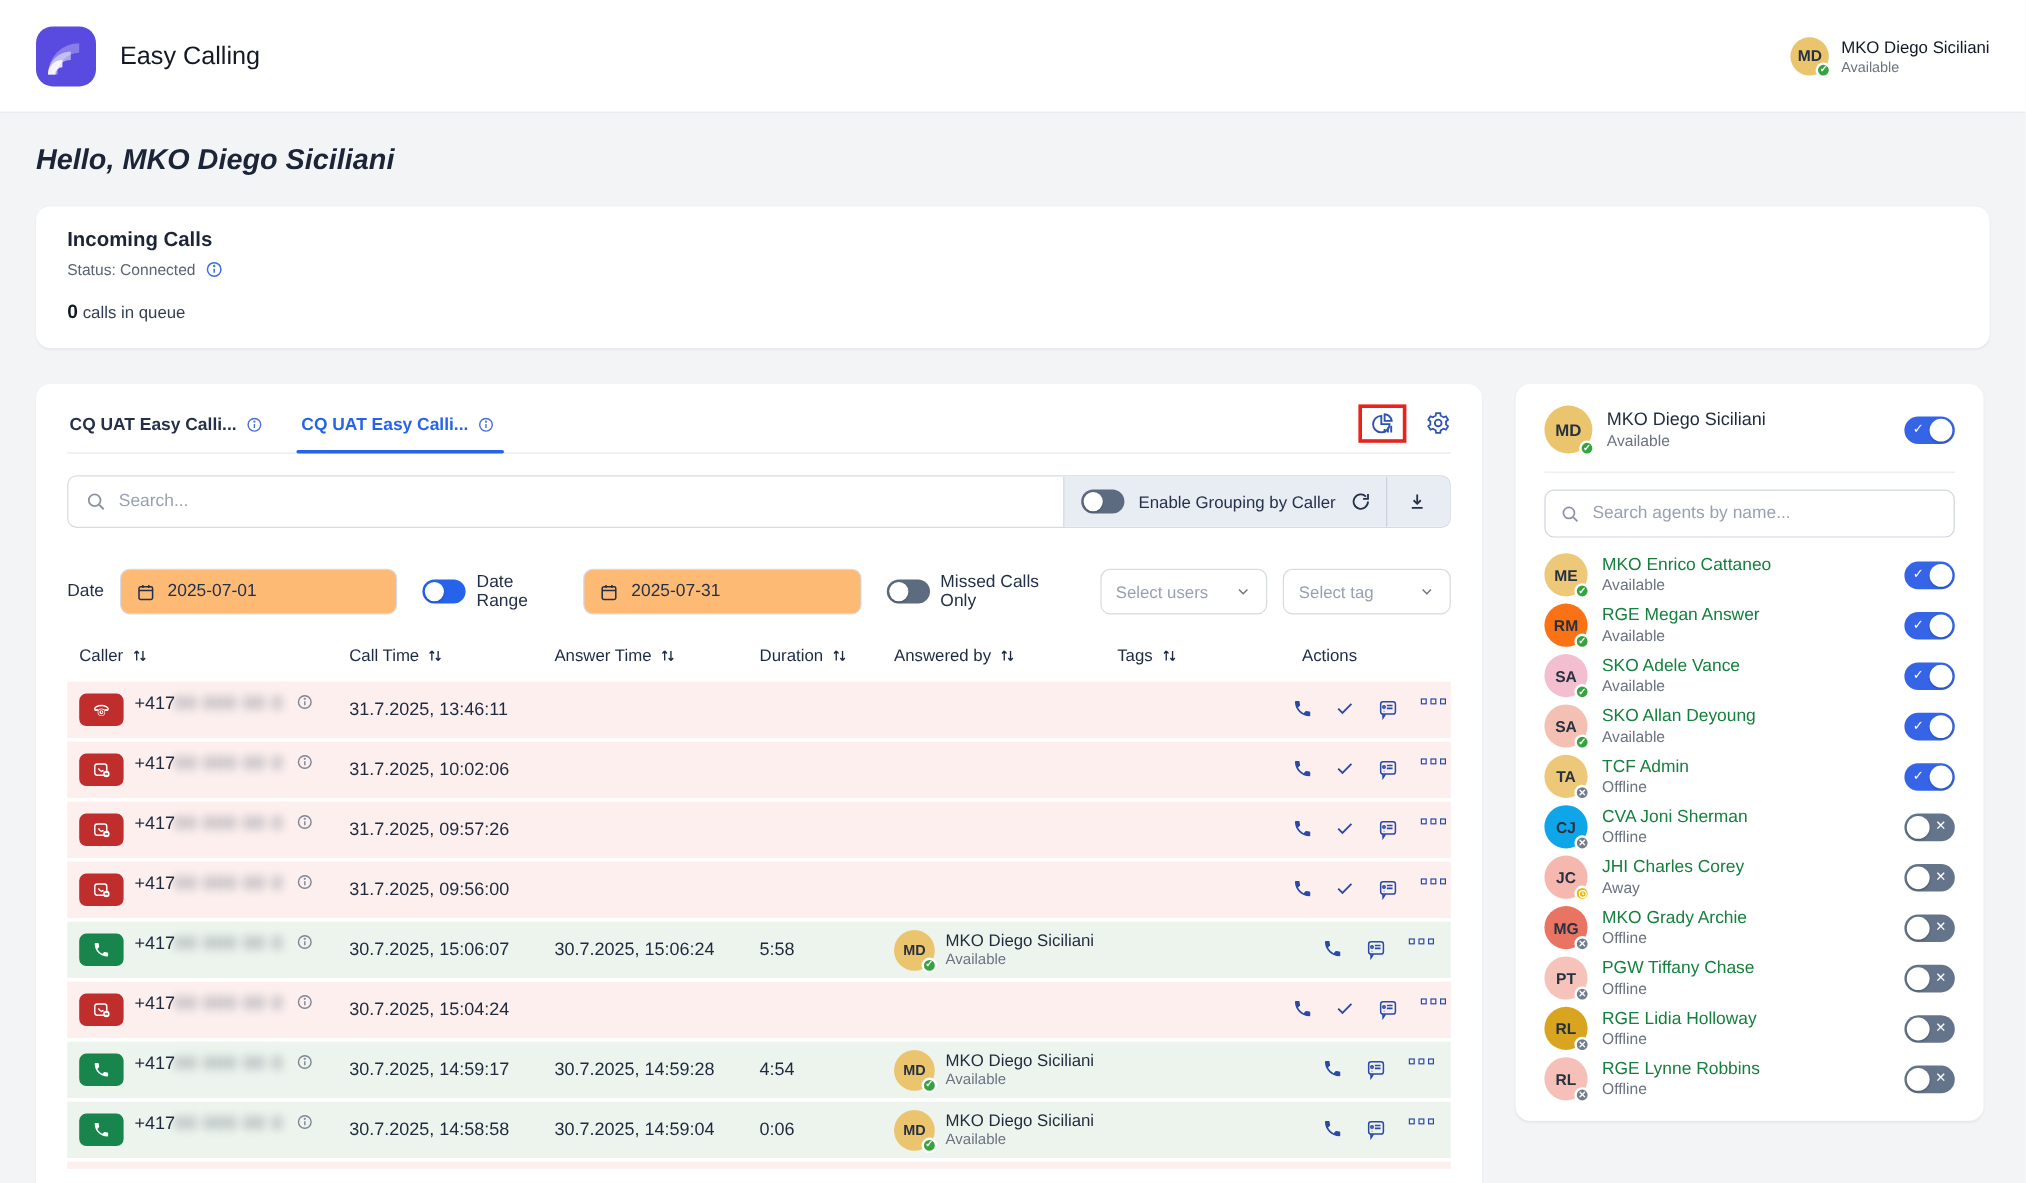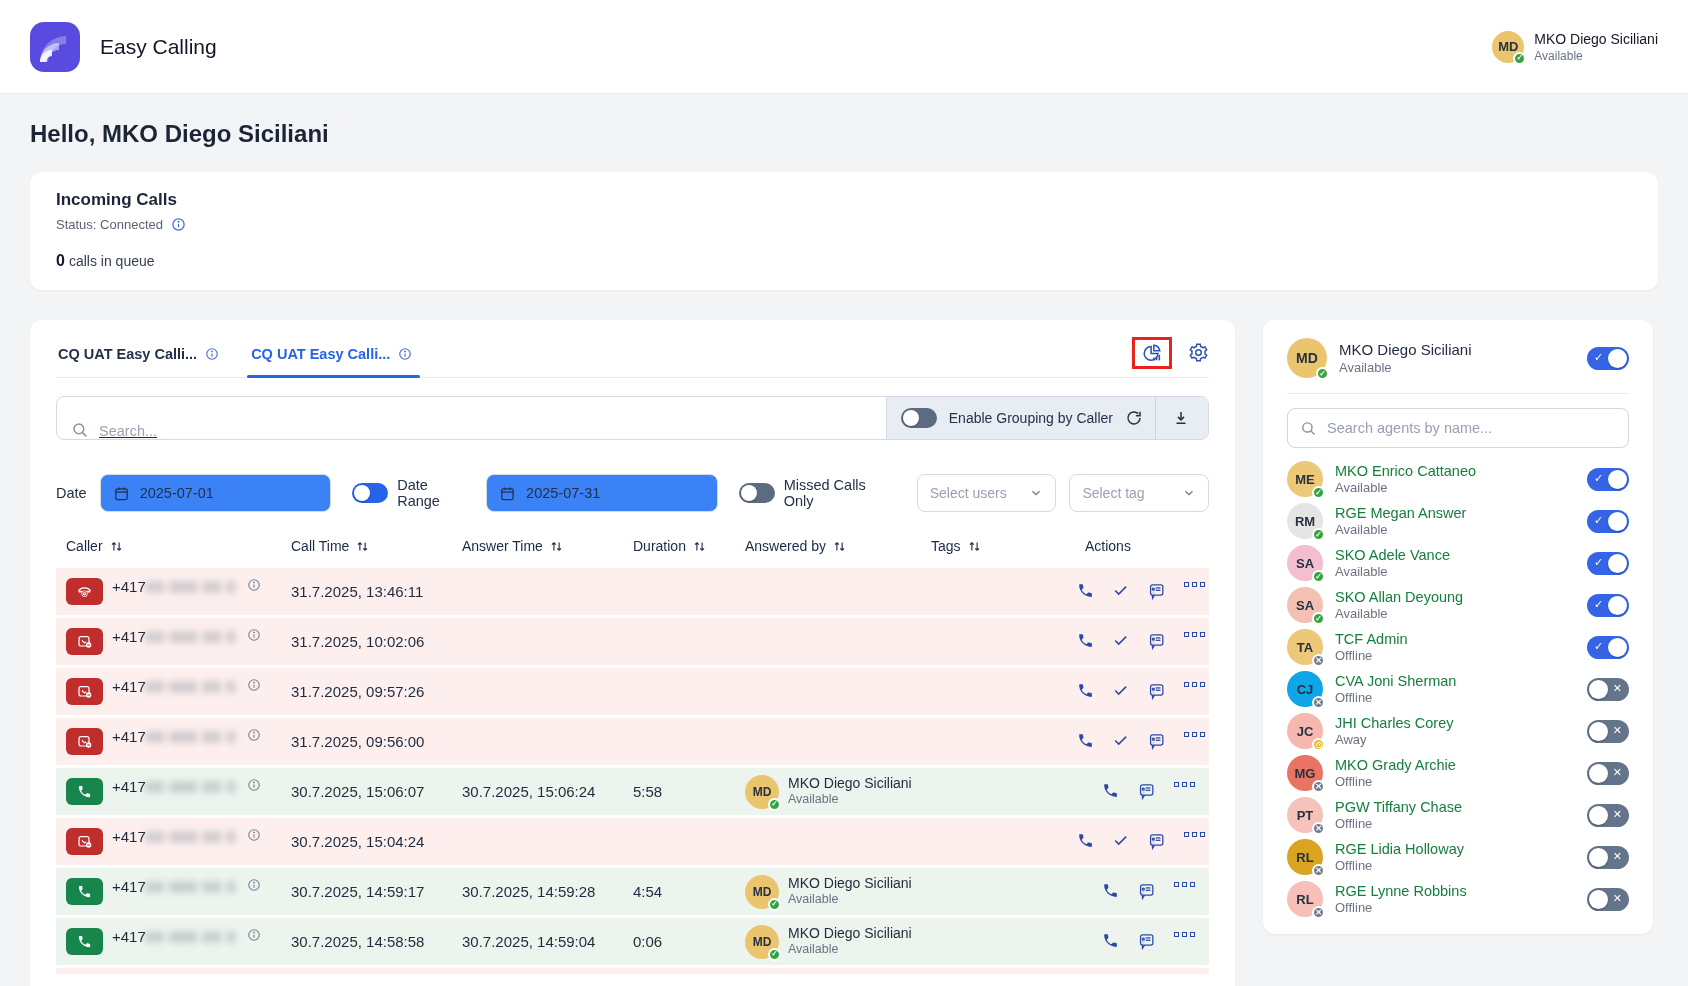--- a/index.html
+++ b/index.html
@@ -33,21 +33,21 @@
     position:absolute; right:-2px; bottom:-2px; width:13px; height:13px; border-radius:50%;
     border:2px solid #fff; display:flex; align-items:center; justify-content:center;
     font-size:8px; line-height:1; color:#fff;
   }
   .presence.available { background:#35a33f; }
   .presence.offline  { background:#717d8e; }
   .presence.away     { background:#e8b70e; }
   .user-meta .name { font-size:14px; color:#121826; }
   .user-meta .status { font-size:12px; color:#6b7280; margin-top:2px; }
   
-  .greeting { margin:26px 30px 0; font-size:24px; font-weight:700; color:#1b2537; }
+  .greeting { margin:26px 30px 0; font-size:24px; font-weight:700; color:#1b2537;font-style:italic; }
   
   .card { background:#fff; border-radius:12px; box-shadow:0 1px 2px rgba(16,24,40,.05); }
   .incoming { margin:24px 30px 0; padding:18px 26px 22px; height:118px; }
   .incoming .title { font-size:17px; font-weight:700; color:#1b2537; }
   .incoming .status-row { display:flex; align-items:center; gap:8px; margin-top:7px;
     font-size:13px; color:#5b6472; }
   .incoming .queue { margin-top:20px; font-size:14px; color:#333e52; }
   .incoming .queue b { font-size:16px; color:#121826; margin-right:4px; }
   
   .content { display:flex; align-items:flex-start; gap:28px; margin:30px 30px 0; }
@@ -58,21 +58,21 @@
     font-size:14.5px; font-weight:700; color:#243048; position:relative; cursor:pointer; }
   .tab.active { color:#2563eb; }
   .tab.active::after { content:""; position:absolute; left:-2px; right:-6px; bottom:-1px;
     height:3px; background:#2563eb; border-radius:2px; }
   .tab-icons { margin-left:auto; display:flex; align-items:center; gap:16px; padding-bottom:8px; }
   .red-box { border:3px solid #e8231b; padding:2px 6px; display:flex; align-items:center; }
   .icon-btn { color:#2d52b0; display:flex; align-items:center; cursor:pointer; }
   
   .search-row { display:flex; margin-top:18px; height:44px; border:1px solid #d6dae2;
     border-radius:8px; overflow:hidden; background:#fff; }
-  .search-box { flex:1; display:flex; align-items:flex-end; gap:10px; padding:0 14px;text-decoration:underline; }
+  .search-box { flex:1; display:flex; align-items:center; gap:10px; padding:0 14px; }
   .search-box input { border:none; outline:none; flex:1; font-size:14.5px;
     font-family:"Liberation Sans",sans-serif; color:#243048; }
   .search-box input::placeholder { color:#98a1b1; }
   .group-seg { background:#e8ecf3; display:flex; align-items:center; gap:12px; padding:0 14px;
     border-left:1px solid #d6dae2; }
   .group-seg .label { font-size:14px; color:#25304a; white-space:nowrap; }
   .vdiv { width:1px; align-self:stretch; background:#cdd3de; }
   
   .mini-toggle { width:36px; height:20px; border-radius:10px; position:relative; flex:none; cursor:pointer; }
   .mini-toggle .knob { position:absolute; top:2px; left:2px; width:16px; height:16px;
@@ -87,21 +87,21 @@
   .switch.on  .knob { left:21px; }
   .switch.on  .mark { position:absolute; left:7px; top:4px; }
   .switch.off { background:#64748b; }
   .switch.off .knob { left:2px; }
   .switch.off .mark { position:absolute; right:7px; top:4px; }
   
   .filter-row { display:flex; align-items:center; margin-top:34px; gap:13px; }
   .filter-label { font-size:14.5px; color:#243048; }
   .date-input { width:234px; height:38px; border:1px solid #d6dae2; border-radius:8px;
     display:flex; align-items:center; gap:10px; padding:0 12px; color:#243048; font-size:14.5px;
-    background:#3b82f6; }
+    background:#fdba74; }
   .select { width:141px; height:38px; border:1px solid #d6dae2; border-radius:8px; background:#fff;
     display:flex; align-items:center; justify-content:space-between; padding:0 12px;
     color:#98a1b1; font-size:14px; cursor:pointer; }
   .toggle-group { display:flex; align-items:center; gap:9px; margin-left:8px; }
   
   .thead { display:grid; grid-template-columns:225px 171px 171px 112px 186px 146px 1fr;
     margin-top:26px; padding-bottom:14px; font-size:14px; color:#1c2a45; font-weight:500; }
   .th { display:flex; align-items:center; gap:6px; padding-left:10px; }
   .th.actions { justify-content:flex-start; padding-left:18px; }
   .row { display:grid; grid-template-columns:225px 171px 171px 112px 186px 146px 1fr;
@@ -852,21 +852,21 @@
     <div>
       <div class="name">MKO Enrico Cattaneo</div>
       <div class="status">Available</div>
     </div>
     <span class="switch on">
       <span class="mark">✓</span>
             <span class="knob"></span>
     </span>
   </div>
   <div class="agent-row">
-    <div class="avatar size36" style="background:#e5e5e5">
+    <div class="avatar size36" style="background:#f97316">
       <span>RM</span>
       <span class="presence available">✓</span>
     </div>
     <div>
       <div class="name">RGE Megan Answer</div>
       <div class="status">Available</div>
     </div>
     <span class="switch on">
       <span class="mark">✓</span>
             <span class="knob"></span>

